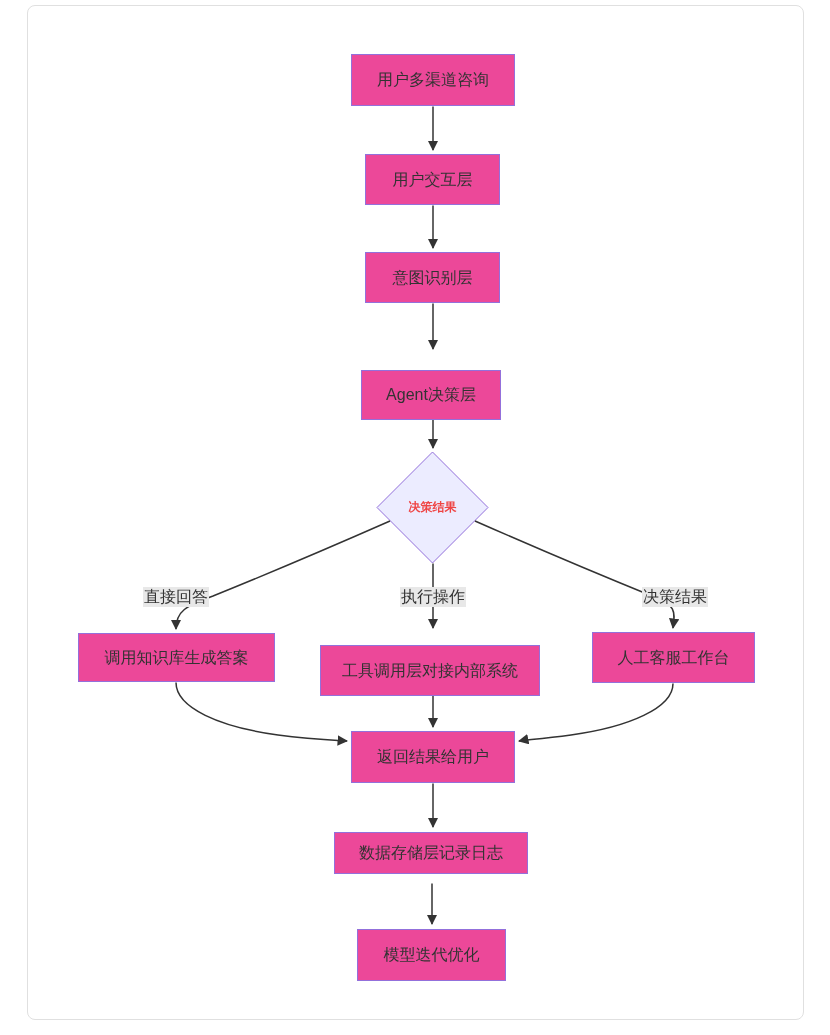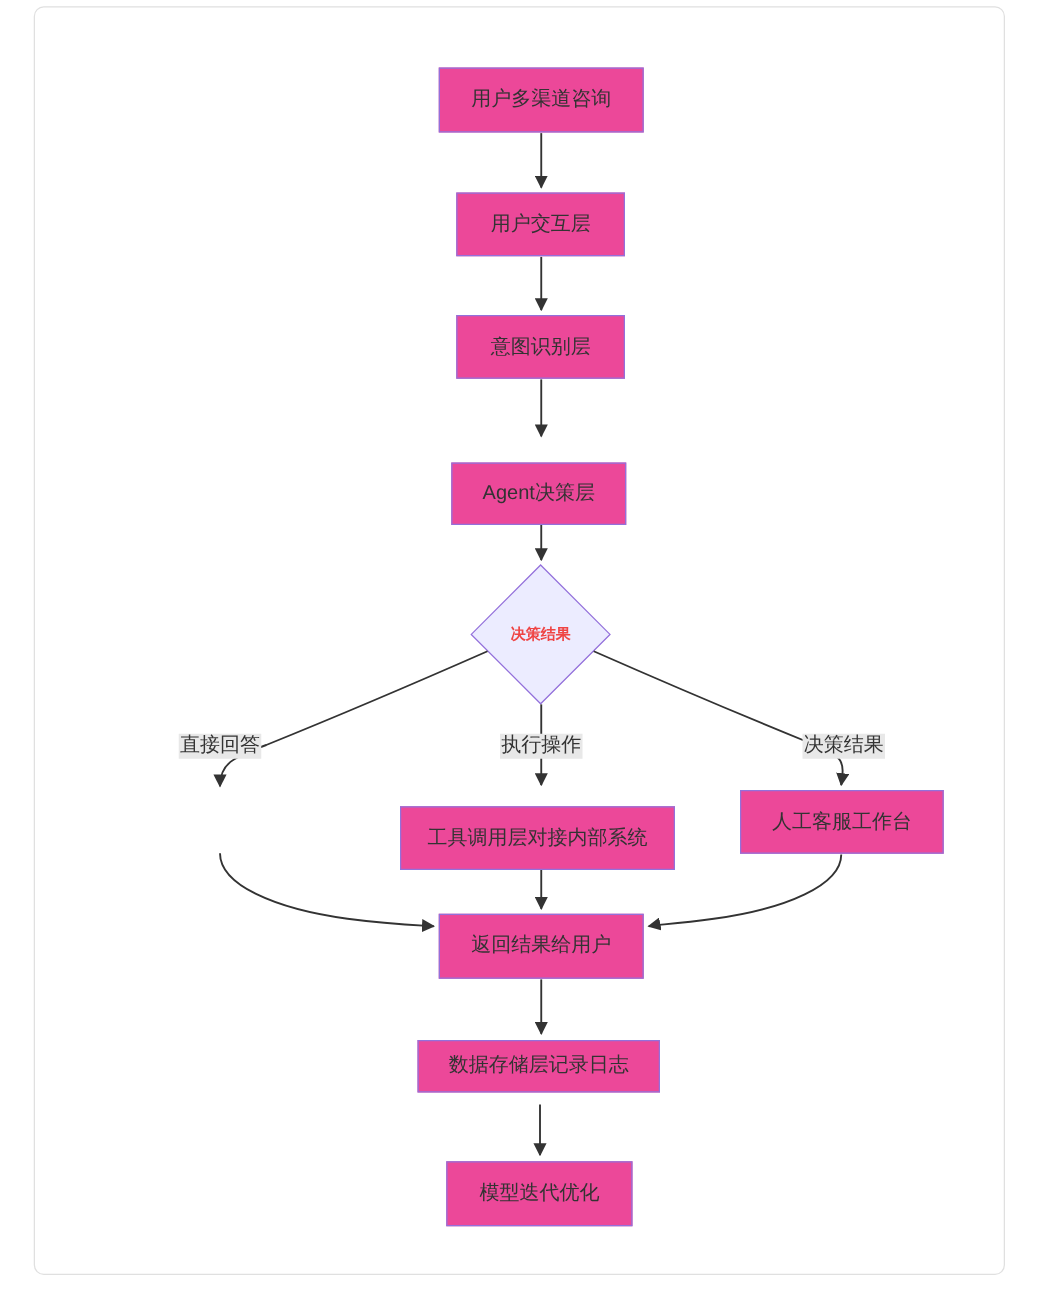--- a/index.html
+++ b/index.html
@@ -76,20 +76,21 @@
 
     <path d="M 433 783.5 L 433 827" fill="none" stroke="#333333" stroke-width="1.5" marker-end="url(#arrow)"></path>
     <path d="M 432 883.5 L 432 924" fill="none" stroke="#333333" stroke-width="1.5" marker-end="url(#arrow)"></path>
   </svg>
 
   <div class="node n-consult">用户多渠道咨询</div>
   <div class="node n-interaction">用户交互层</div>
   <div class="node n-intent">意图识别层</div>
   <div class="node n-agent">Agent决策层</div>
   <div class="diamond-label n-decision">决策结果</div>
+  <div class="node n-kb">调用知识库生成答案</div>
   <div class="node n-tool">工具调用层对接内部系统</div>
   <div class="node n-human">人工客服工作台</div>
   <div class="node n-return">返回结果给用户</div>
   <div class="node n-log">数据存储层记录日志</div>
   <div class="node n-optimize">模型迭代优化</div>
 
   <div class="edge-label l-direct">直接回答</div>
   <div class="edge-label l-execute">执行操作</div>
   <div class="edge-label l-transfer">决策结果</div>
 </div>

